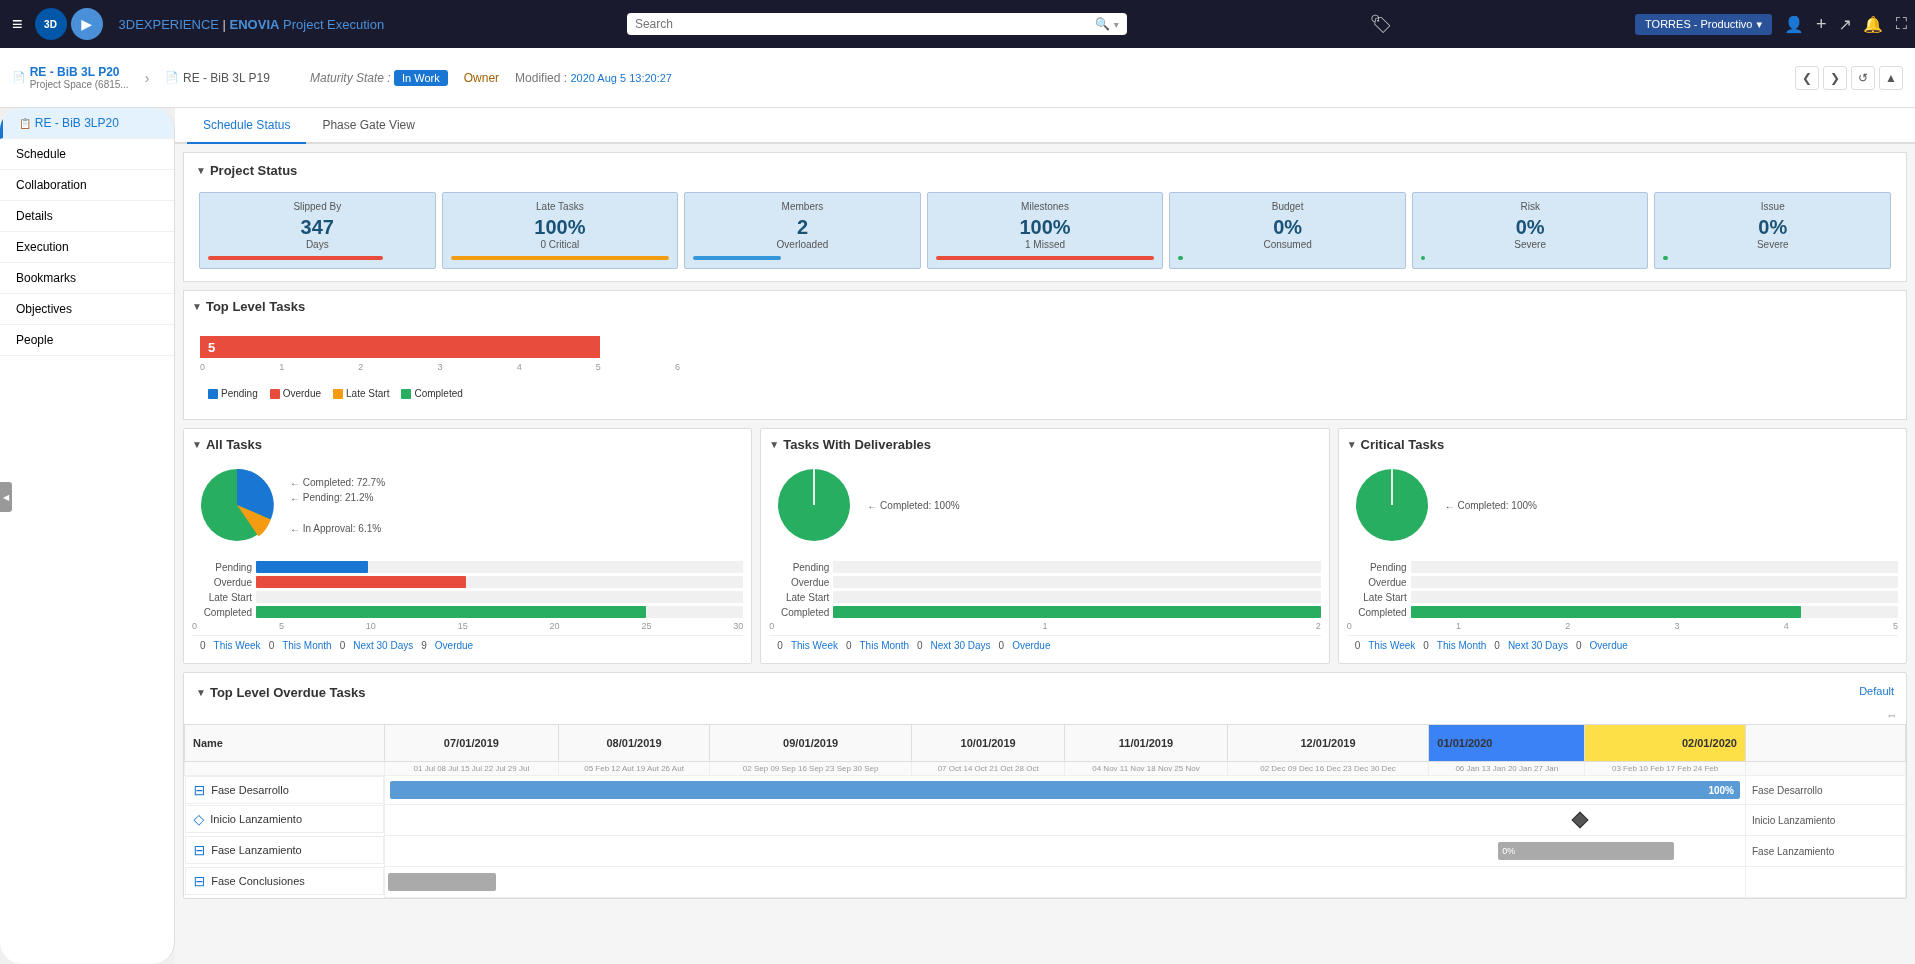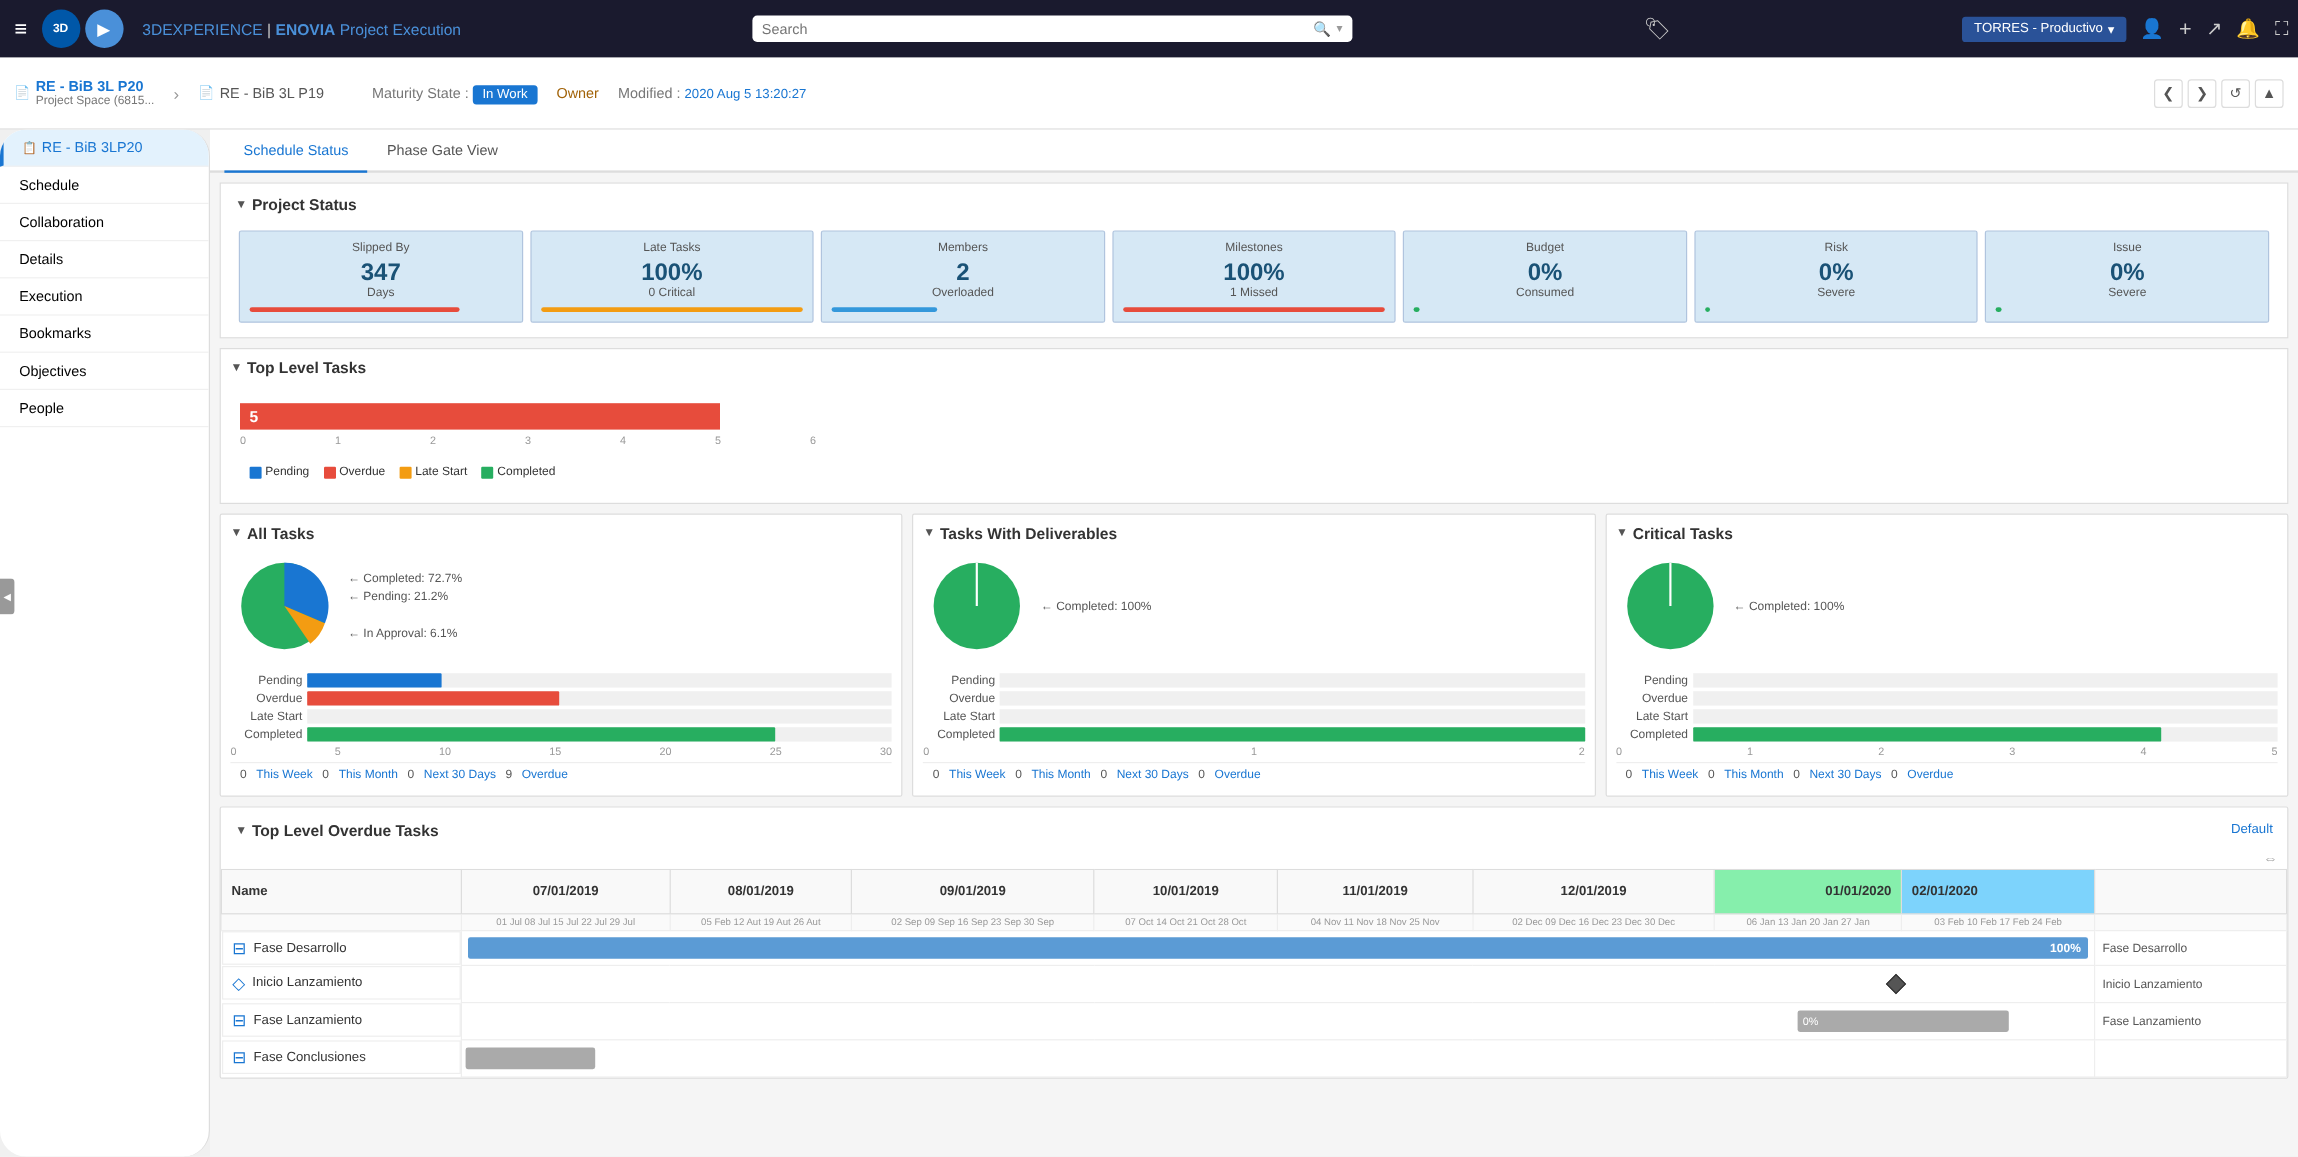--- a/index.html
+++ b/index.html
@@ -318,21 +318,21 @@
       <div style="font-weight:600;font-size:12px;color:#1976d2;">RE - BiB          3L P20</div>
       <div style="font-size:10px;color:#777;">Project Space (6815...</div>
     </div>
   </div>
   <span style="color:#999;font-size:14px;">›</span>
   <div class="breadcrumb-item">
     <span style="font-size:11px;color:#777;">📄</span>
     <div style="font-size:12px;">RE - BiB          3L P19</div>
   </div>
   <div style="margin-left:24px;">
-    <span style="color:#777;">Maturity State :</span>
+    <span style="color:#777;font-style:italic;">Maturity State :</span>
     <span class="in-work-badge">In Work</span>
   </div>
   <div>
     <span style="color:#a16207;">Owner</span>
     <span>           </span>
   </div>
   <div>
     <span style="color:#777;">Modified :</span>
     <span class="modified">2020 Aug 5 13:20:27</span>
   </div>
@@ -677,22 +677,22 @@
         <table style="width:100%;border-collapse:collapse;min-width:1100px;">
           <thead>
             <tr>
               <th style="width:200px;border:1px solid #ddd;padding:4px 8px;font-size:11px;text-align:left;background:#f9f9f9;">Name</th>
               <th style="border:1px solid #ddd;padding:4px 8px;font-size:11px;text-align:center;background:#f9f9f9;">07/01/2019</th>
               <th style="border:1px solid #ddd;padding:4px 8px;font-size:11px;text-align:center;background:#f9f9f9;">08/01/2019</th>
               <th style="border:1px solid #ddd;padding:12px 8px;font-size:11px;text-align:center;background:#f9f9f9;">09/01/2019</th>
               <th style="border:1px solid #ddd;padding:4px 8px;font-size:11px;text-align:center;background:#f9f9f9;">10/01/2019</th>
               <th style="border:1px solid #ddd;padding:4px 8px;font-size:11px;text-align:center;background:#f9f9f9;">11/01/2019</th>
               <th style="border:1px solid #ddd;padding:4px 8px;font-size:11px;text-align:center;background:#f9f9f9;">12/01/2019</th>
-              <th style="border:1px solid #ddd;padding:4px 8px;font-size:11px;text-align:right;background:#86efac;">01/01/2020</th>
-              <th style="border:1px solid #ddd;padding:0 8px;font-size:11px;text-align:left;background:#7dd3fc;">02/01/2020</th>
+              <th style="border:1px solid #ddd;padding:4px 8px;font-size:11px;text-align:left;background:#3b82f6;">01/01/2020</th>
+              <th style="border:1px solid #ddd;padding:0 8px;font-size:11px;text-align:right;background:#fde047;">02/01/2020</th>
               <th style="width:160px;border:1px solid #ddd;background:#f9f9f9;"></th>
             </tr>
             <tr style="font-size:9px;color:#999;">
               <td style="border:1px solid #eee;padding:2px 8px;background:#fafafa;"></td>
               <td style="border:1px solid #eee;padding:2px 4px;font-size:8px;text-align:center;background:#fafafa;" colspan="1">01 Jul 08 Jul 15 Jul 22 Jul 29 Jul</td>
               <td style="border:1px solid #eee;padding:2px 4px;font-size:8px;text-align:center;background:#fafafa;" colspan="1">05 Feb 12 Aut 19 Aut 26 Aut</td>
               <td style="border:1px solid #eee;padding:2px 4px;font-size:8px;text-align:center;background:#fafafa;" colspan="1">02 Sep 09 Sep 16 Sep 23 Sep 30 Sep</td>
               <td style="border:1px solid #eee;padding:2px 4px;font-size:8px;text-align:center;background:#fafafa;" colspan="1">07 Oct 14 Oct 21 Oct 28 Oct</td>
               <td style="border:1px solid #eee;padding:2px 4px;font-size:8px;text-align:center;background:#fafafa;" colspan="1">04 Nov 11 Nov 18 Nov 25 Nov</td>
               <td style="border:1px solid #eee;padding:2px 4px;font-size:8px;text-align:center;background:#fafafa;" colspan="1">02 Dec 09 Dec 16 Dec 23 Dec 30 Dec</td>

